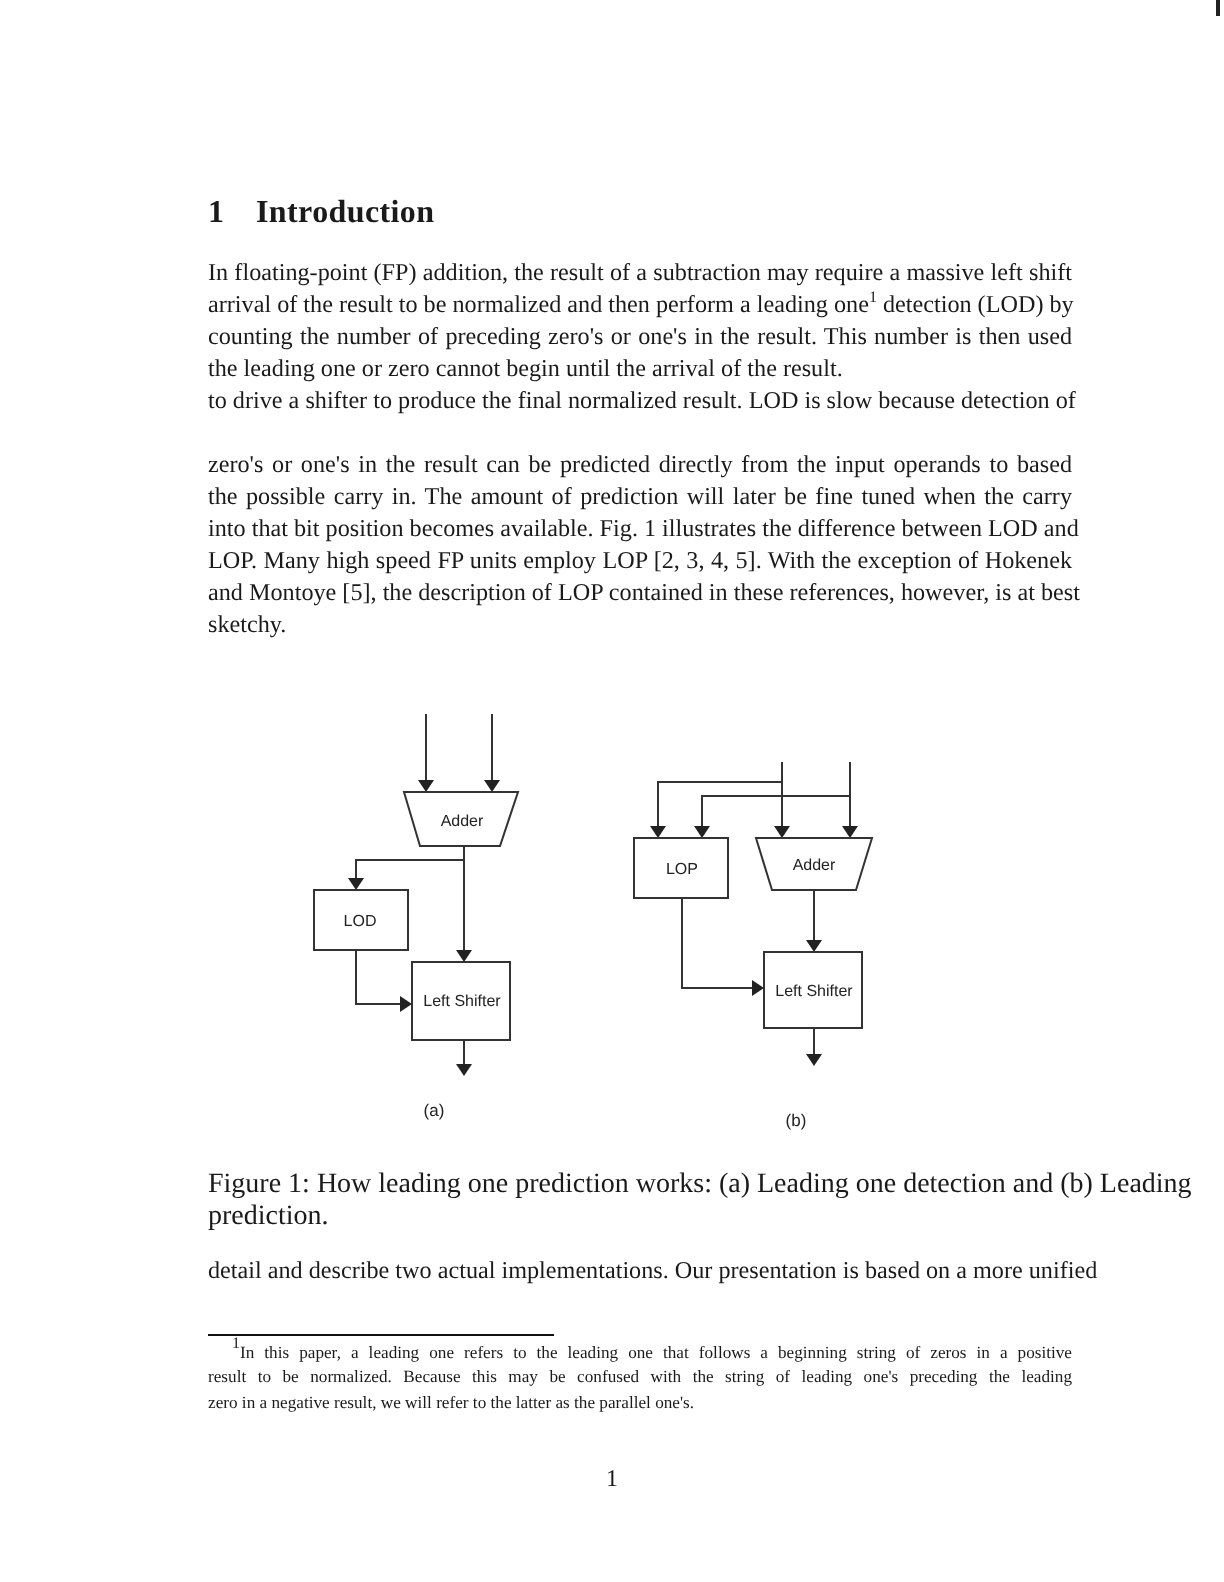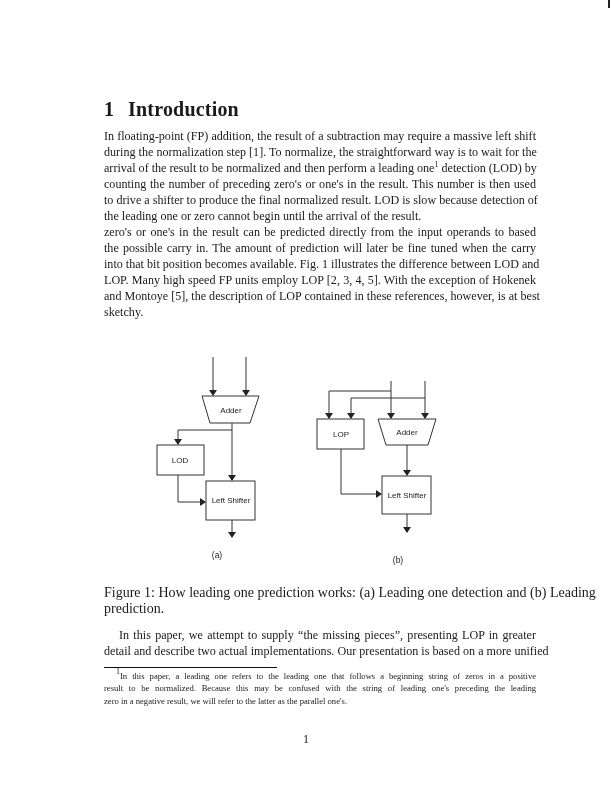--- a/index.html
+++ b/index.html
@@ -1,19 +1,19 @@
 <!DOCTYPE html>
 <html><head>
   <meta charset="utf-8">
   <style>
     html, body { margin: 0; padding: 0; background: #ffffff; }
     body { width: 612px; height: 791px; position: relative; overflow: hidden;
            font-family: "DejaVu Serif", "Liberation Serif", serif; color: #1a1a1a; }
     .corner-mark { position: absolute; left: 608px; top: 0; width: 2px; height: 8px; background: #222; }
-    .section-heading { position: absolute; left: 104px; top: 98px; font-size: 20px; font-weight: bold;
+    .section-heading { position: absolute; left: 104px; top: 98px; font-size: 16px; font-weight: bold;
                        font-family: "Liberation Serif", serif; letter-spacing: 0.2px; }
     .section-heading .num { display: inline-block; width: 24px; }
     .para { position: absolute; left: 104px; width: 432px; font-family: "Liberation Serif", serif;
             font-size: 12.1px; line-height: 16px; text-align: justify; }
     .para .line { display: block; white-space: nowrap; text-align: justify; text-align-last: justify; height: 16px; }
     .para .line.last { text-align-last: left; }
     .indent { padding-left: 15px; }
     sup { font-size: 8px; line-height: 0; vertical-align: 5px; }
     .figure { position: absolute; left: 0; top: 0; width: 612px; height: 791px; pointer-events: none; }
     .fig-text { font-family: "Liberation Sans", sans-serif; font-size: 8px; fill: #222; }
@@ -32,25 +32,24 @@
 <body>
 
 <div class="corner-mark"></div>
 
 <div class="section-heading">
   <span class="num">1</span><span>Introduction</span>
 </div>
 
 <div class="para" style="top:128px;">
   <span class="line">In floating-point (FP) addition, the result of a subtraction may require a massive left shift</span>
-  <span class="line">during the normalization step [1]. To normalize, the straightforward way is to wait for the</span>
   <span class="line"><span>arrival of the result to be normalized and then perform a leading one</span><sup>1</sup><span> detection (LOD) by</span></span>
   <span class="line">counting the number of preceding zero's or one's in the result. This number is then used</span>
+  <span class="line last">the leading one or zero cannot begin until the arrival of the result.</span>
   <span class="line">to drive a shifter to produce the final normalized result. LOD is slow because detection of</span>
-  <span class="line last">the leading one or zero cannot begin until the arrival of the result.</span>
 </div>
 
 <div class="para" style="top:224px;">
   <span class="line">zero's or one's in the result can be predicted directly from the input operands to based</span>
   <span class="line">the possible carry in. The amount of prediction will later be fine tuned when the carry</span>
   <span class="line">into that bit position becomes available. Fig. 1 illustrates the difference between LOD and</span>
   <span class="line">LOP. Many high speed FP units employ LOP [2, 3, 4, 5]. With the exception of Hokenek</span>
   <span class="line">and Montoye [5], the description of LOP contained in these references, however, is at best</span>
   <span class="line last">sketchy.</span>
 </div>
@@ -99,21 +98,20 @@
     <text class="fig-label" x="398" y="563" text-anchor="middle">(b)</text>
   </g>
 </svg>
 
 <div class="caption">
   <span class="para-line" style="display:block; white-space:nowrap; text-align:justify; text-align-last:justify;">Figure 1: How leading one prediction works: (a) Leading one detection and (b) Leading</span>
   <span style="display:block; white-space:nowrap;">prediction.</span>
 </div>
 
 <div class="para" style="top:627px;">
-  <span class="line indent">In this paper, we attempt to supply “the missing pieces”, presenting LOP in greater</span>
   <span class="line">detail and describe two actual implementations. Our presentation is based on a more unified</span>
 </div>
 
 <div class="footnote-rule"></div>
 
 <div class="footnote">
   <span class="line" style="padding-left:12px;"><sup>1</sup><span>In this paper, a leading one refers to the leading one that follows a beginning string of zeros in a positive</span></span>
   <span class="line">result to be normalized. Because this may be confused with the string of leading one's preceding the leading</span>
   <span class="line last">zero in a negative result, we will refer to the latter as the parallel one's.</span>
 </div>

